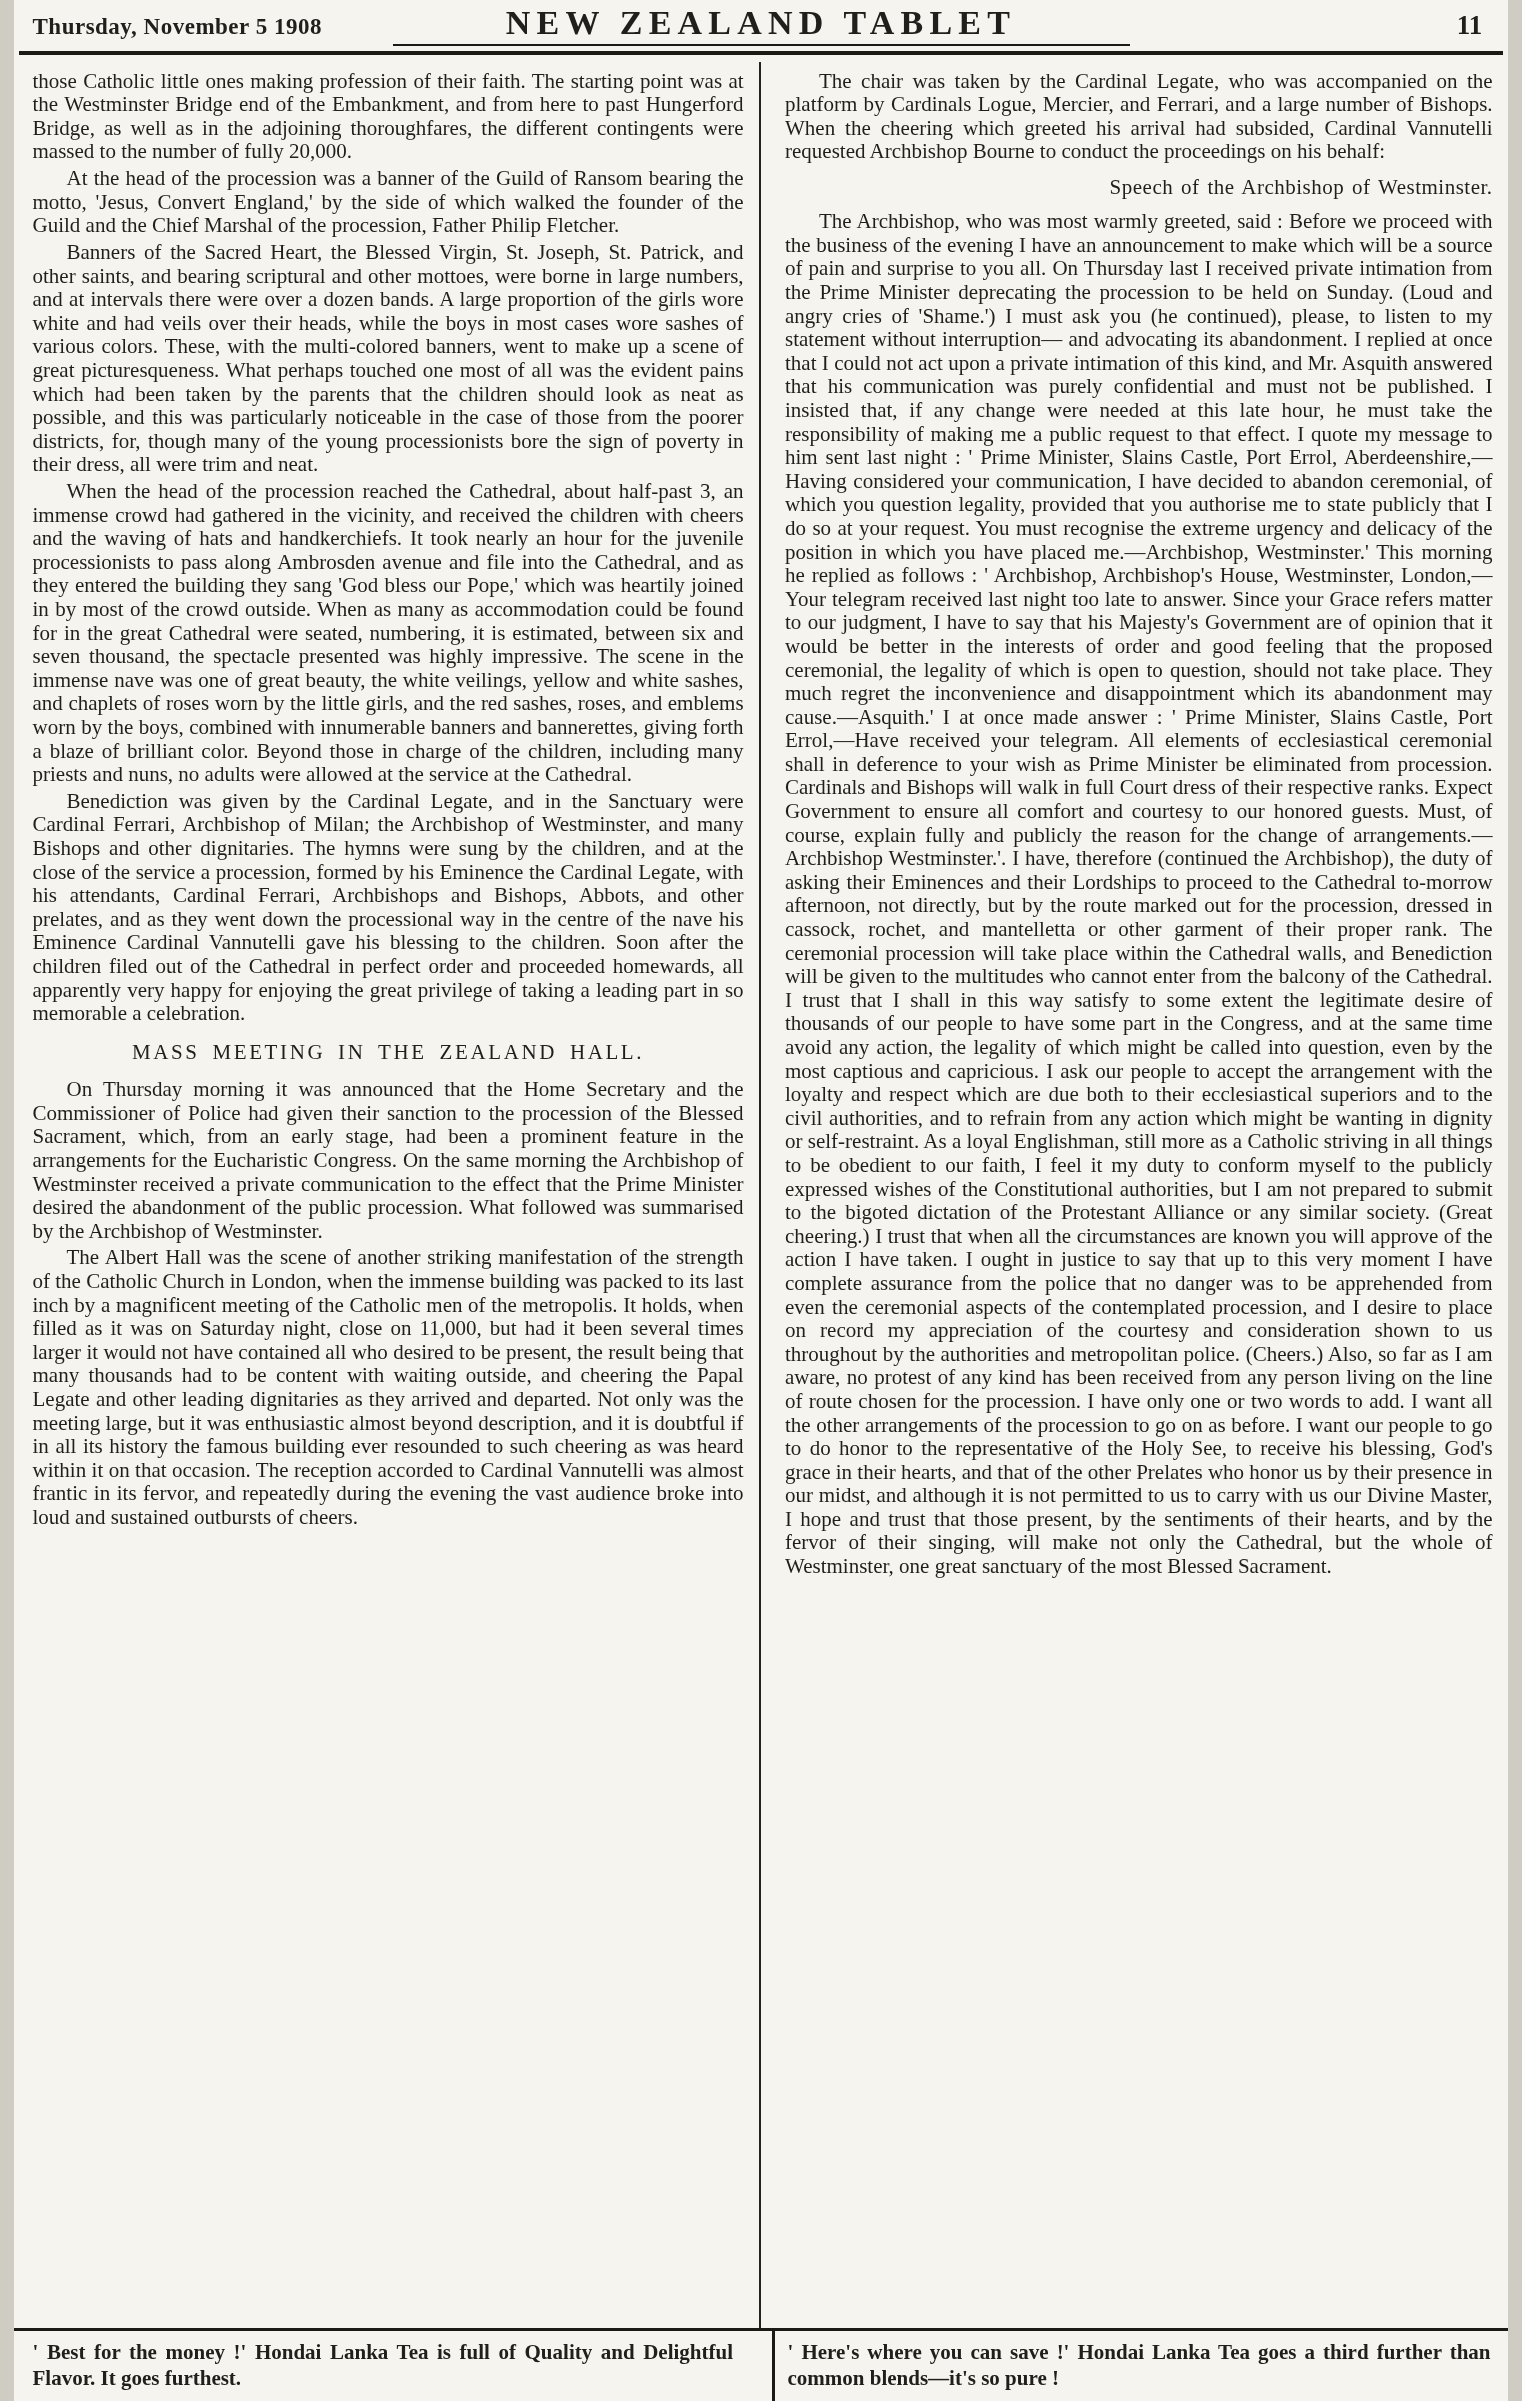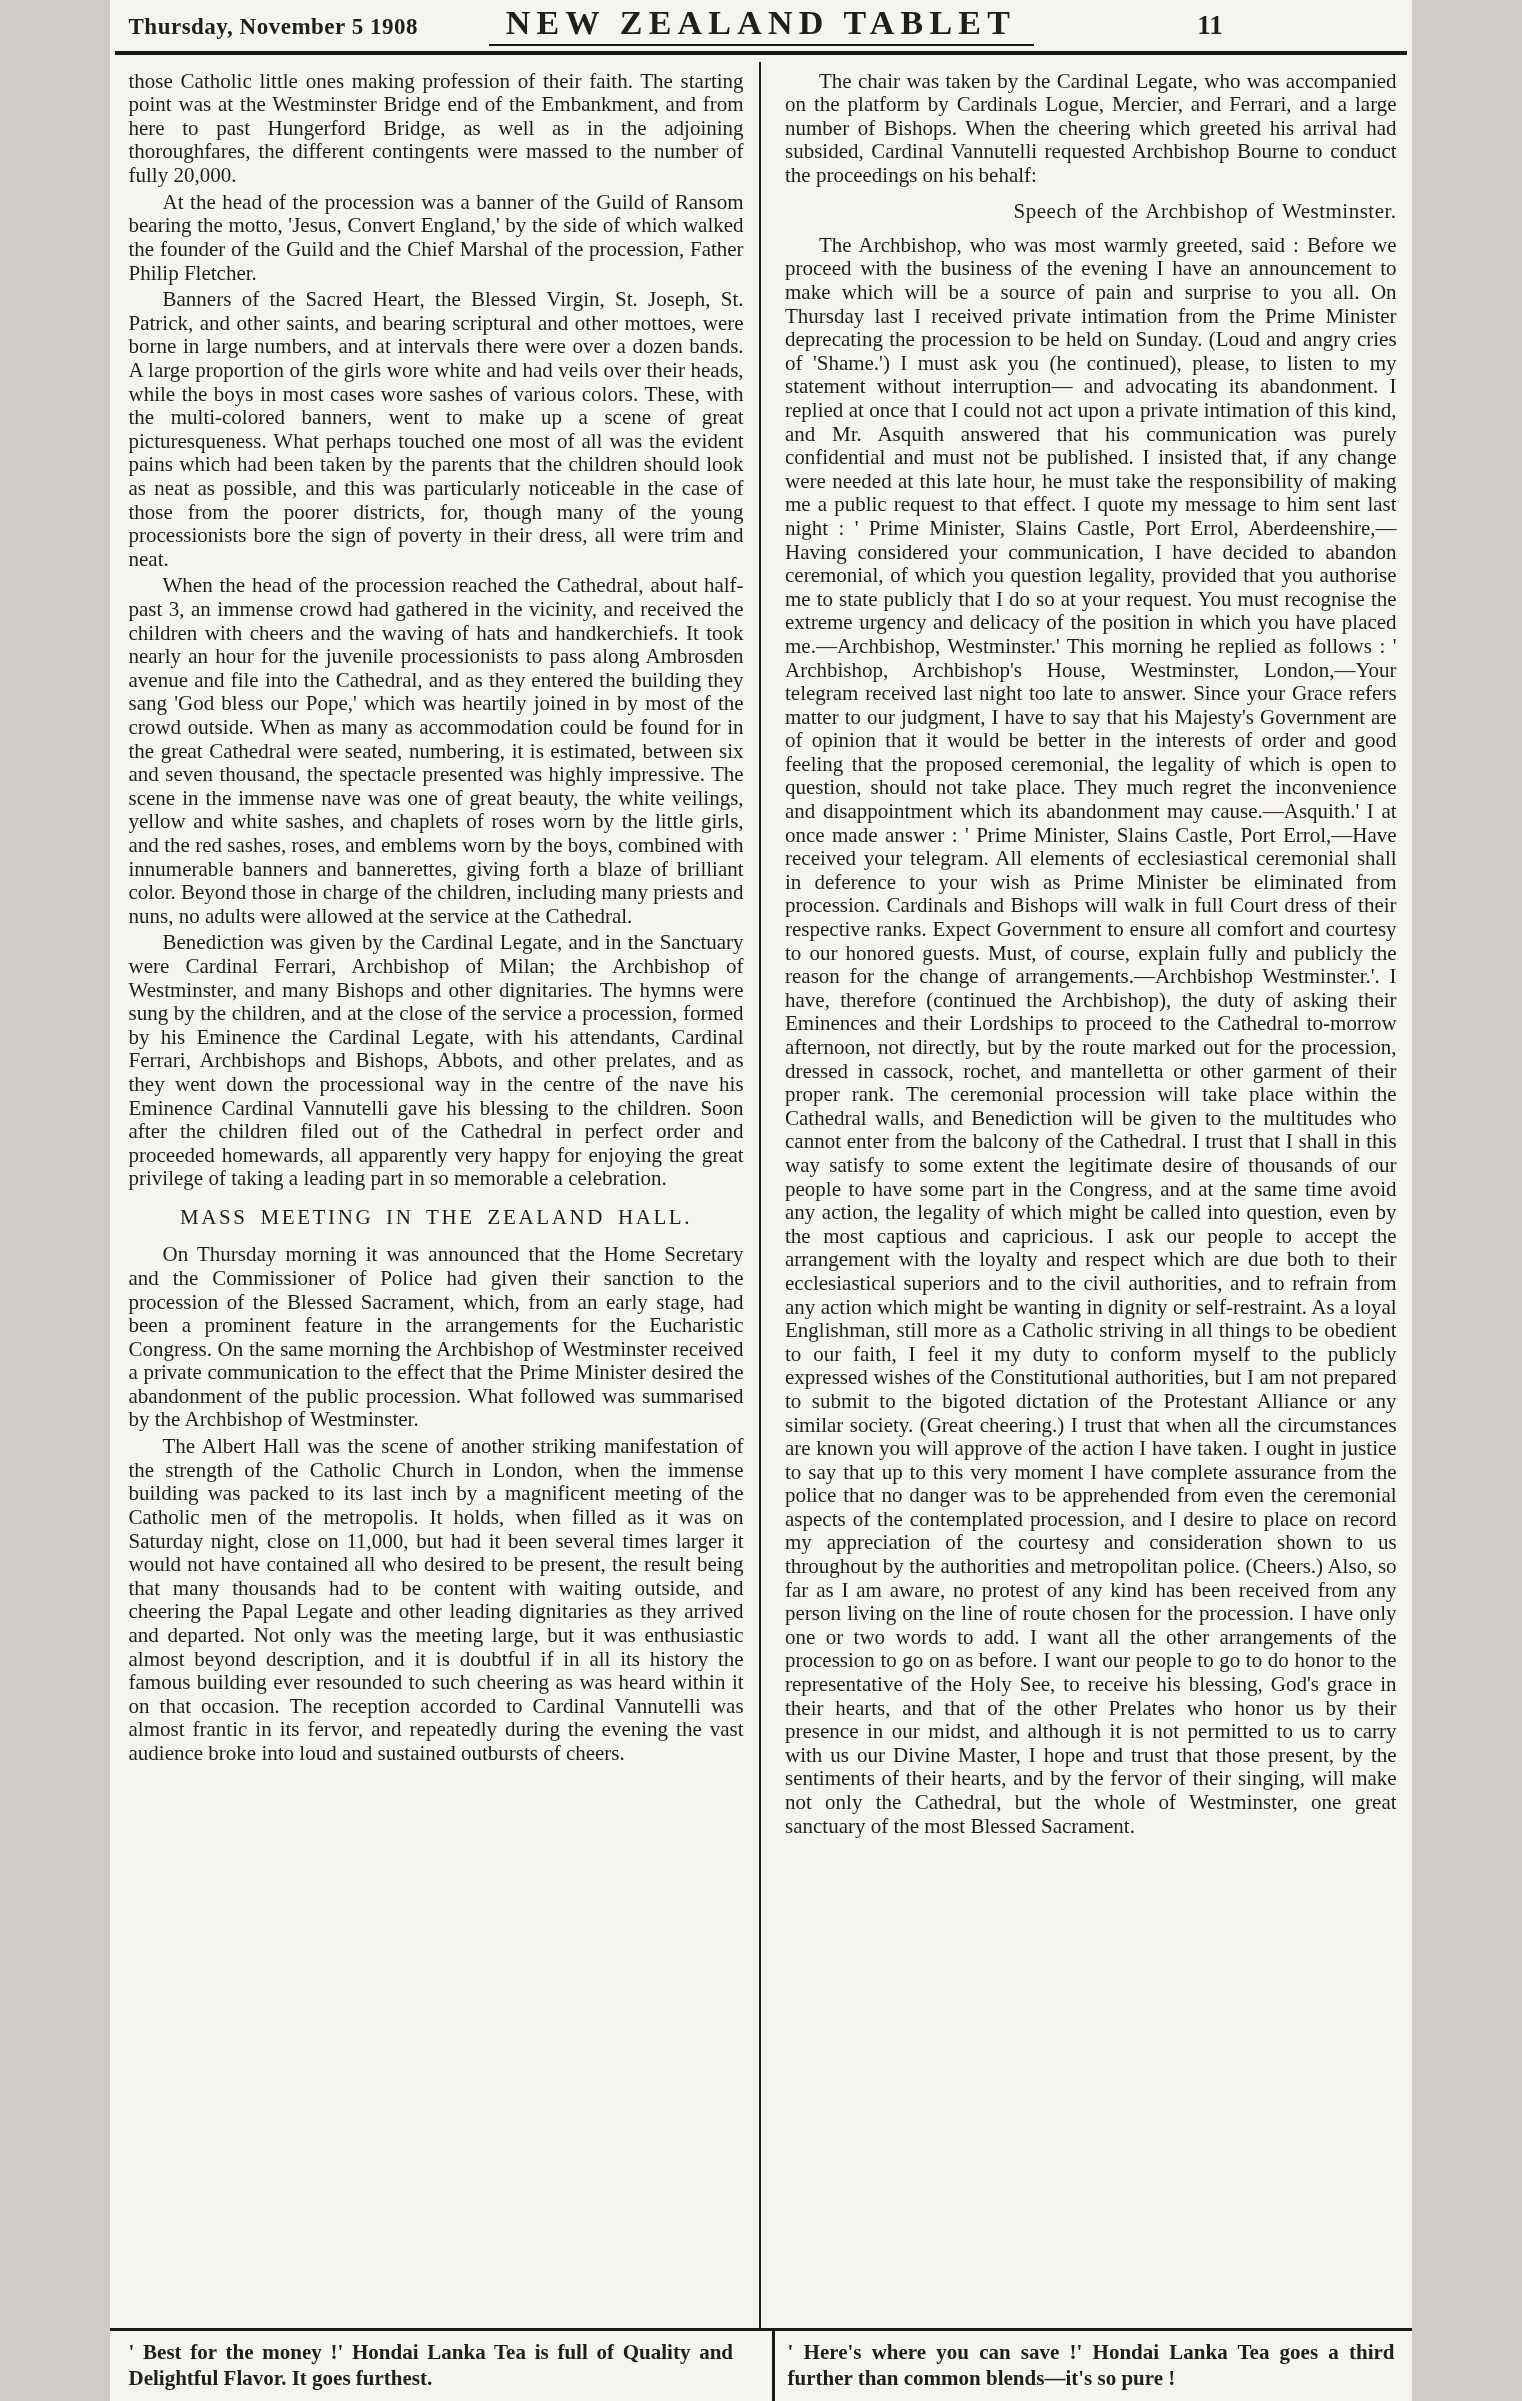--- a/index.html
+++ b/index.html
@@ -1,35 +1,35 @@
 <!DOCTYPE html>
 <html lang="en" style="font-size:8.2px"><head>
 <meta charset="utf-8">
 <style>
   * { margin:0; padding:0; box-sizing:border-box; }
   html,body { background:#cfccc4; }
   .page {
-    width:1302px; min-height:2401px; margin:0 auto;
+    width:1494px; min-height:2401px; margin:0 auto;
     background:#f5f4ee; color:#211f1b;
     font-family:"Liberation Serif","DejaVu Serif",serif;
     display:flex; flex-direction:column;
     position:relative; overflow:hidden;
   }
   
   .masthead {
     display:flex; align-items:baseline; justify-content:space-between;
     padding:4.1px 18.5px 5.1px 18.5px;
   }
   .masthead-date { font-weight:bold; font-size:23px; width:360px; letter-spacing:0.5px; }
   .masthead-title {
     font-weight:bold; font-size:34px; letter-spacing:6.2px;
     text-align:center; flex:1;
     border-bottom:2.6px solid #1c1a15; padding:0 15.4px 2.1px 15.4px;
   }
-  .masthead-page { font-weight:bold; font-size:27px; width:360px; text-align:center; padding-right:7.2px; }
+  .masthead-page { font-weight:bold; font-size:27px; width:360px; text-align:right; padding-right:7.2px; }
   .masthead-rule { border-top:4.6px solid #1c1a15; margin:0 5.1px; }
 
   
   .content { display:flex; flex:1; padding-top:7.2px; }
   .column {
     width:50%;
     padding:7.2px 15.4px 13.4px 18.5px;
     font-size:21px; line-height:23.6px;
     text-align:justify;
   }

